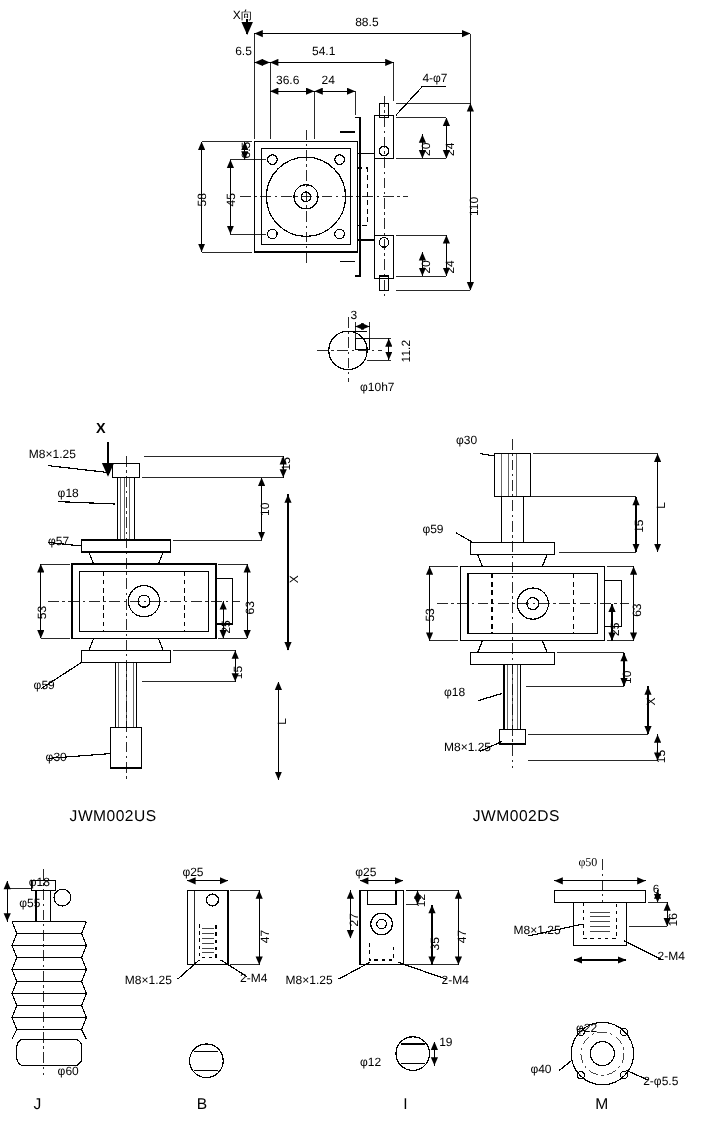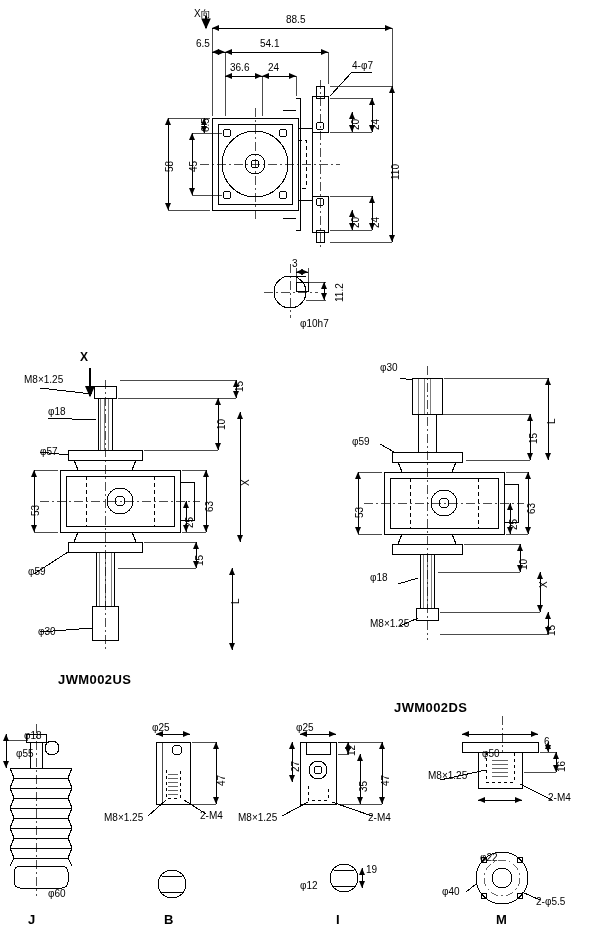--- a/index.html
+++ b/index.html
@@ -2,21 +2,21 @@
 <html><head>
 <meta charset="utf-8">
 <style>
   html,body{margin:0;padding:0;background:#ffffff;}
   body{width:600px;height:940px;position:relative;font-family:"Liberation Sans",sans-serif;color:#000;overflow:hidden;}
   .stage{position:relative;width:600px;height:940px;}
   svg{position:absolute;left:0;top:0;width:600px;height:940px;}
   .lbl{position:absolute;font-size:10px;line-height:11px;color:#000;white-space:nowrap;}
   .lbl.big{font-size:12px;font-weight:bold;letter-spacing:.5px;}
   .rot{transform-origin:left top;}
-  .title{position:absolute;font-size:13px;font-weight:bold;letter-spacing:.4px;}
+  .title{position:absolute;font-size:13px;font-weight:normal;letter-spacing:.4px;}
 </style>
 </head>
 <body>
 
 <div class="stage">
 
 <svg viewBox="0 0 600 940" xmlns="http://www.w3.org/2000/svg">
   <defs>
     <marker id="ar" markerWidth="8" markerHeight="8" refX="7" refY="3" orient="auto" markerUnits="strokeWidth">
       <path d="M0,0 L7,3 L0,6 z" fill="#000"></path>
@@ -275,21 +275,21 @@
   <circle cx="484" cy="896" r="3"></circle>
   <circle cx="520" cy="896" r="3"></circle>
   <circle cx="502" cy="878" r="18" stroke-dasharray="8,3,2,3" stroke-width="0.6"></circle>
   <path d="M466 892 L476 884"></path>
   <path d="M540 900 L522 892"></path>
   <path d="M502 716 L502 752" stroke-dasharray="9,3,2,3" stroke-width="0.7"></path>
   </g>
 </svg>
 
 <div class="lbl" style="left:194px;top:8px;">X向</div>
-<div class="lbl" style="left:286px;top:14px;">88.5</div>
+<div class="lbl" style="left:296px;top:14px;">88.5</div>
 <div class="lbl" style="left:260px;top:38px;">54.1</div>
 <div class="lbl" style="left:196px;top:38px;">6.5</div>
 <div class="lbl" style="left:230px;top:62px;">36.6</div>
 <div class="lbl" style="left:268px;top:62px;">24</div>
 <div class="lbl rot" style="left:200px;top:132px;transform:rotate(-90deg);">6.5</div>
 <div class="lbl rot" style="left:164px;top:172px;transform:rotate(-90deg);">58</div>
 <div class="lbl rot" style="left:188px;top:172px;transform:rotate(-90deg);">45</div>
 <div class="lbl rot" style="left:390px;top:180px;transform:rotate(-90deg);">110</div>
 <div class="lbl rot" style="left:350px;top:130px;transform:rotate(-90deg);">20</div>
 <div class="lbl rot" style="left:370px;top:130px;transform:rotate(-90deg);">24</div>
@@ -324,21 +324,21 @@
 <div class="lbl" style="left:370px;top:618px;">M8×1.25</div>
 <div class="lbl rot" style="left:546px;top:424px;transform:rotate(-90deg);">L</div>
 <div class="lbl rot" style="left:528px;top:444px;transform:rotate(-90deg);">15</div>
 <div class="lbl rot" style="left:526px;top:514px;transform:rotate(-90deg);">63</div>
 <div class="lbl rot" style="left:508px;top:530px;transform:rotate(-90deg);">25</div>
 <div class="lbl rot" style="left:518px;top:570px;transform:rotate(-90deg);">10</div>
 <div class="lbl rot" style="left:538px;top:588px;transform:rotate(-90deg);">X</div>
 <div class="lbl rot" style="left:546px;top:636px;transform:rotate(-90deg);">15</div>
 
 <div class="title" style="left:58px;top:672px;">JWM002US</div>
-<div class="title" style="left:394px;top:672px;margin-top:28px;">JWM002DS</div>
+<div class="title" style="left:394px;top:672px;">JWM002DS</div>
 
 <div class="lbl" style="left:16px;top:748px;">φ55</div>
 <div class="lbl" style="left:24px;top:730px;">φ18</div>
 <div class="lbl" style="left:48px;top:888px;">φ60</div>
 <div class="title" style="left:28px;top:912px;">J</div>
 
 <div class="lbl" style="left:152px;top:722px;">φ25</div>
 <div class="lbl rot" style="left:216px;top:786px;transform:rotate(-90deg);">47</div>
 <div class="lbl" style="left:104px;top:812px;">M8×1.25</div>
 <div class="lbl" style="left:200px;top:810px;">2-M4</div>
@@ -348,21 +348,21 @@
 <div class="lbl rot" style="left:346px;top:756px;transform:rotate(-90deg);">12</div>
 <div class="lbl rot" style="left:290px;top:772px;transform:rotate(-90deg);">27</div>
 <div class="lbl rot" style="left:358px;top:792px;transform:rotate(-90deg);">35</div>
 <div class="lbl rot" style="left:380px;top:786px;transform:rotate(-90deg);">47</div>
 <div class="lbl" style="left:238px;top:812px;">M8×1.25</div>
 <div class="lbl" style="left:368px;top:812px;">2-M4</div>
 <div class="lbl" style="left:300px;top:880px;">φ12</div>
 <div class="lbl" style="left:366px;top:864px;">19</div>
 <div class="title" style="left:336px;top:912px;">I</div>
 
-<div class="lbl" style="left:482px;top:748px;">φ50</div>
+<div class="lbl" style="left:482px;top:714px;font-family:Liberation Serif, serif;">φ50</div>
 <div class="lbl" style="left:544px;top:736px;">6</div>
 <div class="lbl rot" style="left:556px;top:772px;transform:rotate(-90deg);">16</div>
 <div class="lbl" style="left:428px;top:770px;">M8×1.25</div>
 <div class="lbl" style="left:548px;top:792px;">2-M4</div>
 <div class="lbl" style="left:480px;top:852px;">φ22</div>
 <div class="lbl" style="left:442px;top:886px;">φ40</div>
 <div class="lbl" style="left:536px;top:896px;">2-φ5.5</div>
 <div class="title" style="left:496px;top:912px;">M</div>
 
 </div>

